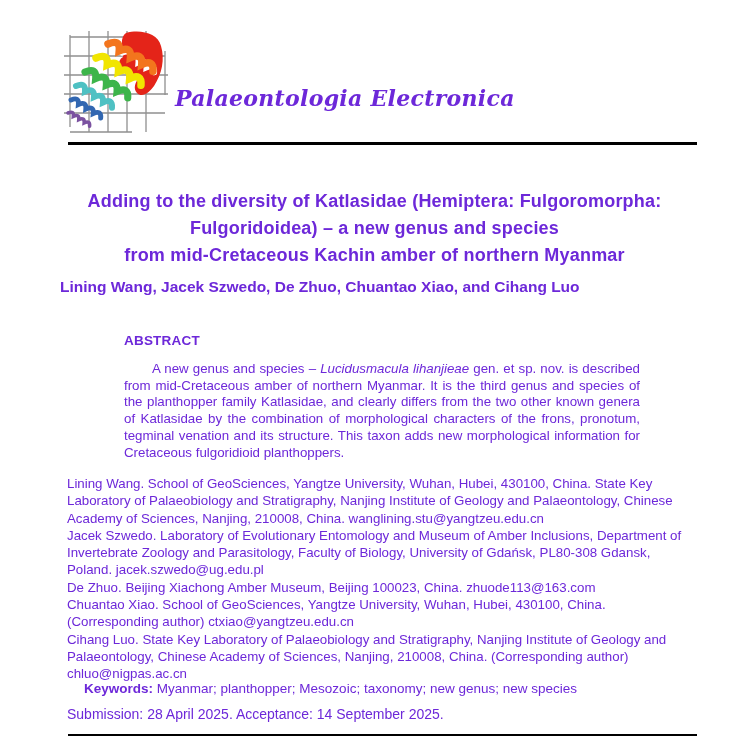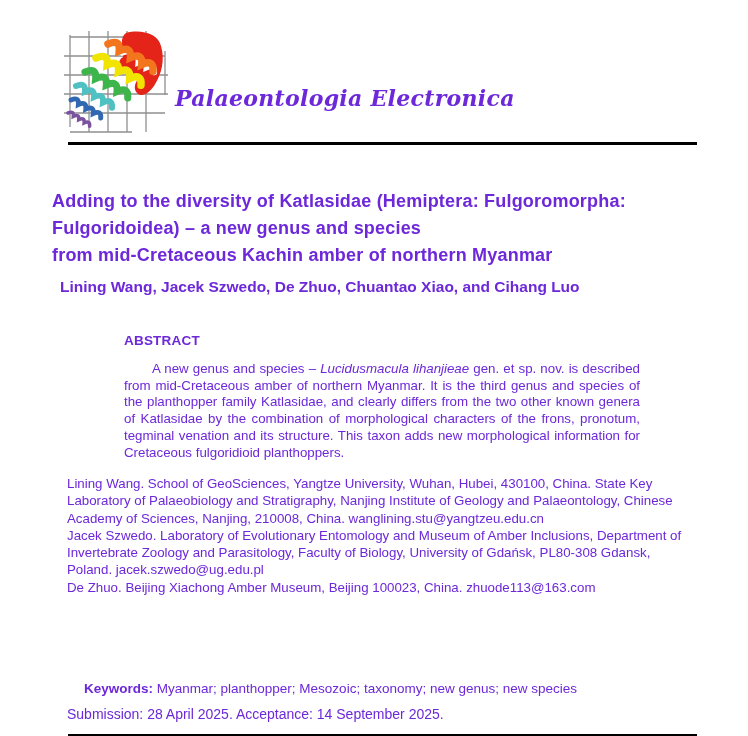--- a/index.html
+++ b/index.html
@@ -23,22 +23,22 @@
   }
   .journal-url{
     font-weight:bold;font-size:13.5px;line-height:15px;margin-top:5px;
     white-space:nowrap;
   }
   .rule{position:absolute;left:68px;width:629px;background:#000;}
   .rule-top{top:126px;height:3px;}
   .rule-bottom{top:718px;height:3px;}
   
   .title{
-    position:absolute;left:52px;width:629px;top:172px;
-    text-align:left;font-weight:bold;font-size:18px;line-height:27px;
+    position:absolute;left:60px;width:629px;top:172px;
+    text-align:center;font-weight:bold;font-size:18px;line-height:27px;
     letter-spacing:.2px;
   }
   .title div{white-space:nowrap;}
   .authors{
     position:absolute;left:60px;width:629px;top:261px;
     text-align:left;font-weight:bold;font-size:15.5px;line-height:19px;
     white-space:nowrap;
   }
   
   .abs-head{
@@ -118,20 +118,22 @@
 
   <div class="authors">Lining Wang, Jacek Szwedo, De Zhuo, Chuantao Xiao, and Cihang Luo</div>
 
   <div class="abs-head">ABSTRACT</div>
   <div class="abs-body"><span>A new genus and species – </span><span class="taxon">Lucidusmacula lihanjieae</span><span> gen. et sp. nov. is described from mid-Cretaceous amber of northern Myanmar. It is the third genus and species of the planthopper family Katlasidae, and clearly differs from the two other known genera of Katlasidae by the combination of morphological characters of the frons, pronotum, tegminal venation and its structure. This taxon adds new morphological information for Cretaceous fulgoridioid planthoppers.</span></div>
 
   <div class="affils">
     <div>Lining Wang. School of GeoSciences, Yangtze University, Wuhan, Hubei, 430100, China. State Key Laboratory of Palaeobiology and Stratigraphy, Nanjing Institute of Geology and Palaeontology, Chinese Academy of Sciences, Nanjing, 210008, China. wanglining.stu@yangtzeu.edu.cn</div>
     <div>Jacek Szwedo. Laboratory of Evolutionary Entomology and Museum of Amber Inclusions, Department of Invertebrate Zoology and Parasitology, Faculty of Biology, University of Gdańsk, PL80-308 Gdansk, Poland. jacek.szwedo@ug.edu.pl</div>
     <div>De Zhuo. Beijing Xiachong Amber Museum, Beijing 100023, China. zhuode113@163.com</div>
+    <div>Chuantao Xiao. School of GeoSciences, Yangtze University, Wuhan, Hubei, 430100, China. (Corresponding author) ctxiao@yangtzeu.edu.cn</div>
+    <div>Cihang Luo. State Key Laboratory of Palaeobiology and Stratigraphy, Nanjing Institute of Geology and Palaeontology, Chinese Academy of Sciences, Nanjing, 210008, China. (Corresponding author) chluo@nigpas.ac.cn</div>
   </div>
 
   <div class="keywords"><b>Keywords:</b><span> Myanmar; planthopper; Mesozoic; taxonomy; new genus; new species</span></div>
 
   <div class="dates">Submission: 28 April 2025. Acceptance: 14 September 2025.</div>
 
   <div class="rule rule-bottom"></div>
 
 </div>
 

